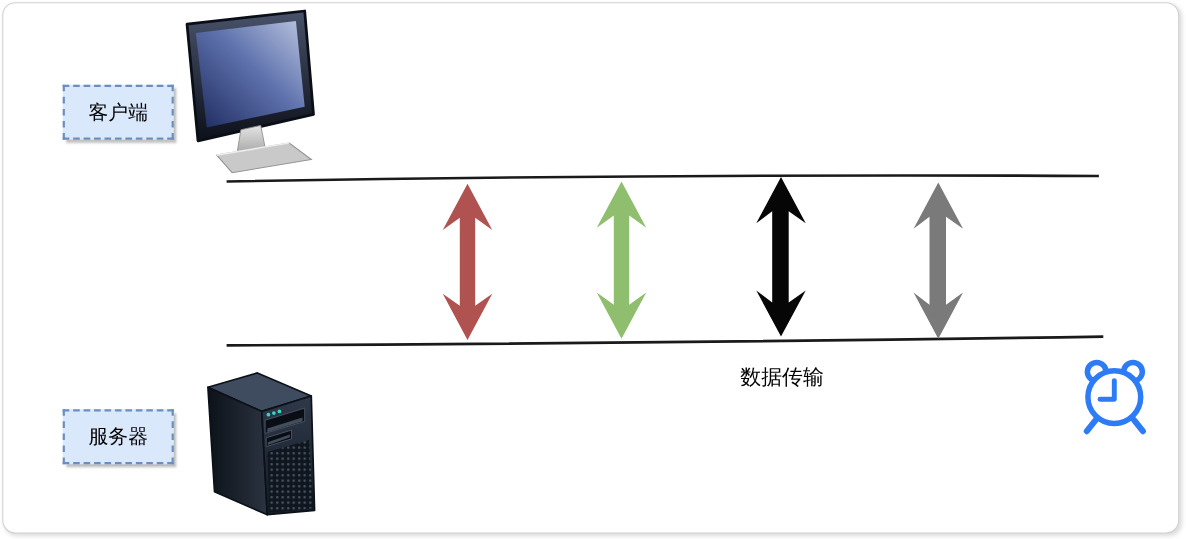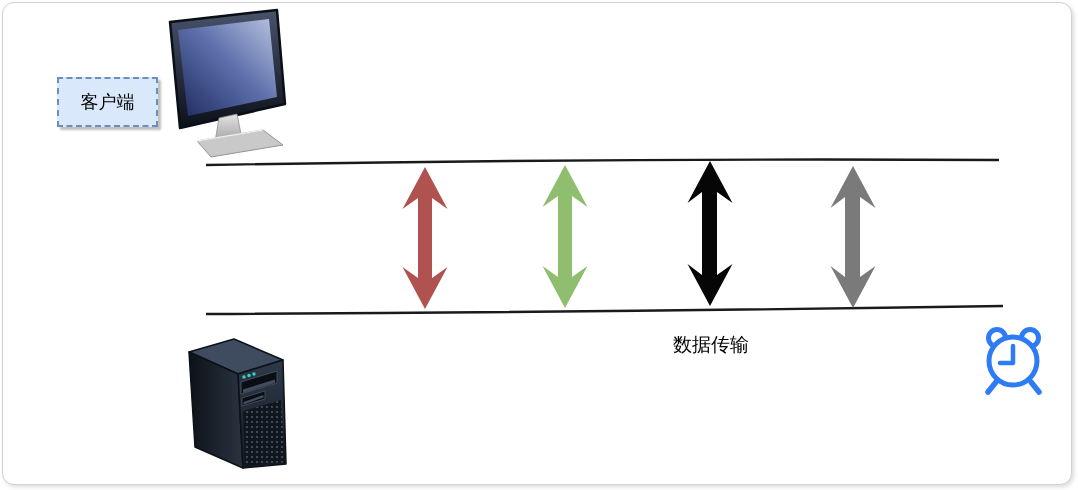--- a/index.html
+++ b/index.html
@@ -24,21 +24,21 @@
   .node-client{left:57px;top:77px;}
   .node-server{left:57px;top:372px;}
   .step-label{
     position:absolute;top:320px;width:160px;height:50px;
     display:flex;flex-direction:column;align-items:center;justify-content:center;
     font-size:19px;line-height:23.5px;color:#000;text-align:center;
   }
   .step-label span:empty{display:none;}
   .lbl-0{left:350px;}
   .lbl-1{left:493px;}
-  .lbl-2{left:631px;}
+  .lbl-2{left:631px;font-family:Liberation Mono, monospace;}
   .lbl-3{left:775px;}
 </style>
 </head>
 <body>
 
 <div class="stage">
   <div class="card"></div>
 
   <svg class="layer" width="1078" height="490" viewBox="0 0 1078 490">
     <defs>
@@ -112,18 +112,21 @@
       <path d="M1031 382 L1039 392" stroke-width="5.5"></path>
       <circle cx="1013" cy="361" r="24" stroke-width="5" fill="#ffffff"></circle>
       <path d="M1013 346 L1013 363 L1000 363" stroke-width="4.5"></path>
     </g>
   </svg>
 
   <div class="node-box node-client">
     <span>客户端</span>
   </div>
 
+  <div class="node-box node-server">
+    <span>服务器</span>
+  </div>
 
   <div class="step-label lbl-2">
     <span>数据传输</span>
 
   </div>
 </div>
 
 </body></html>

